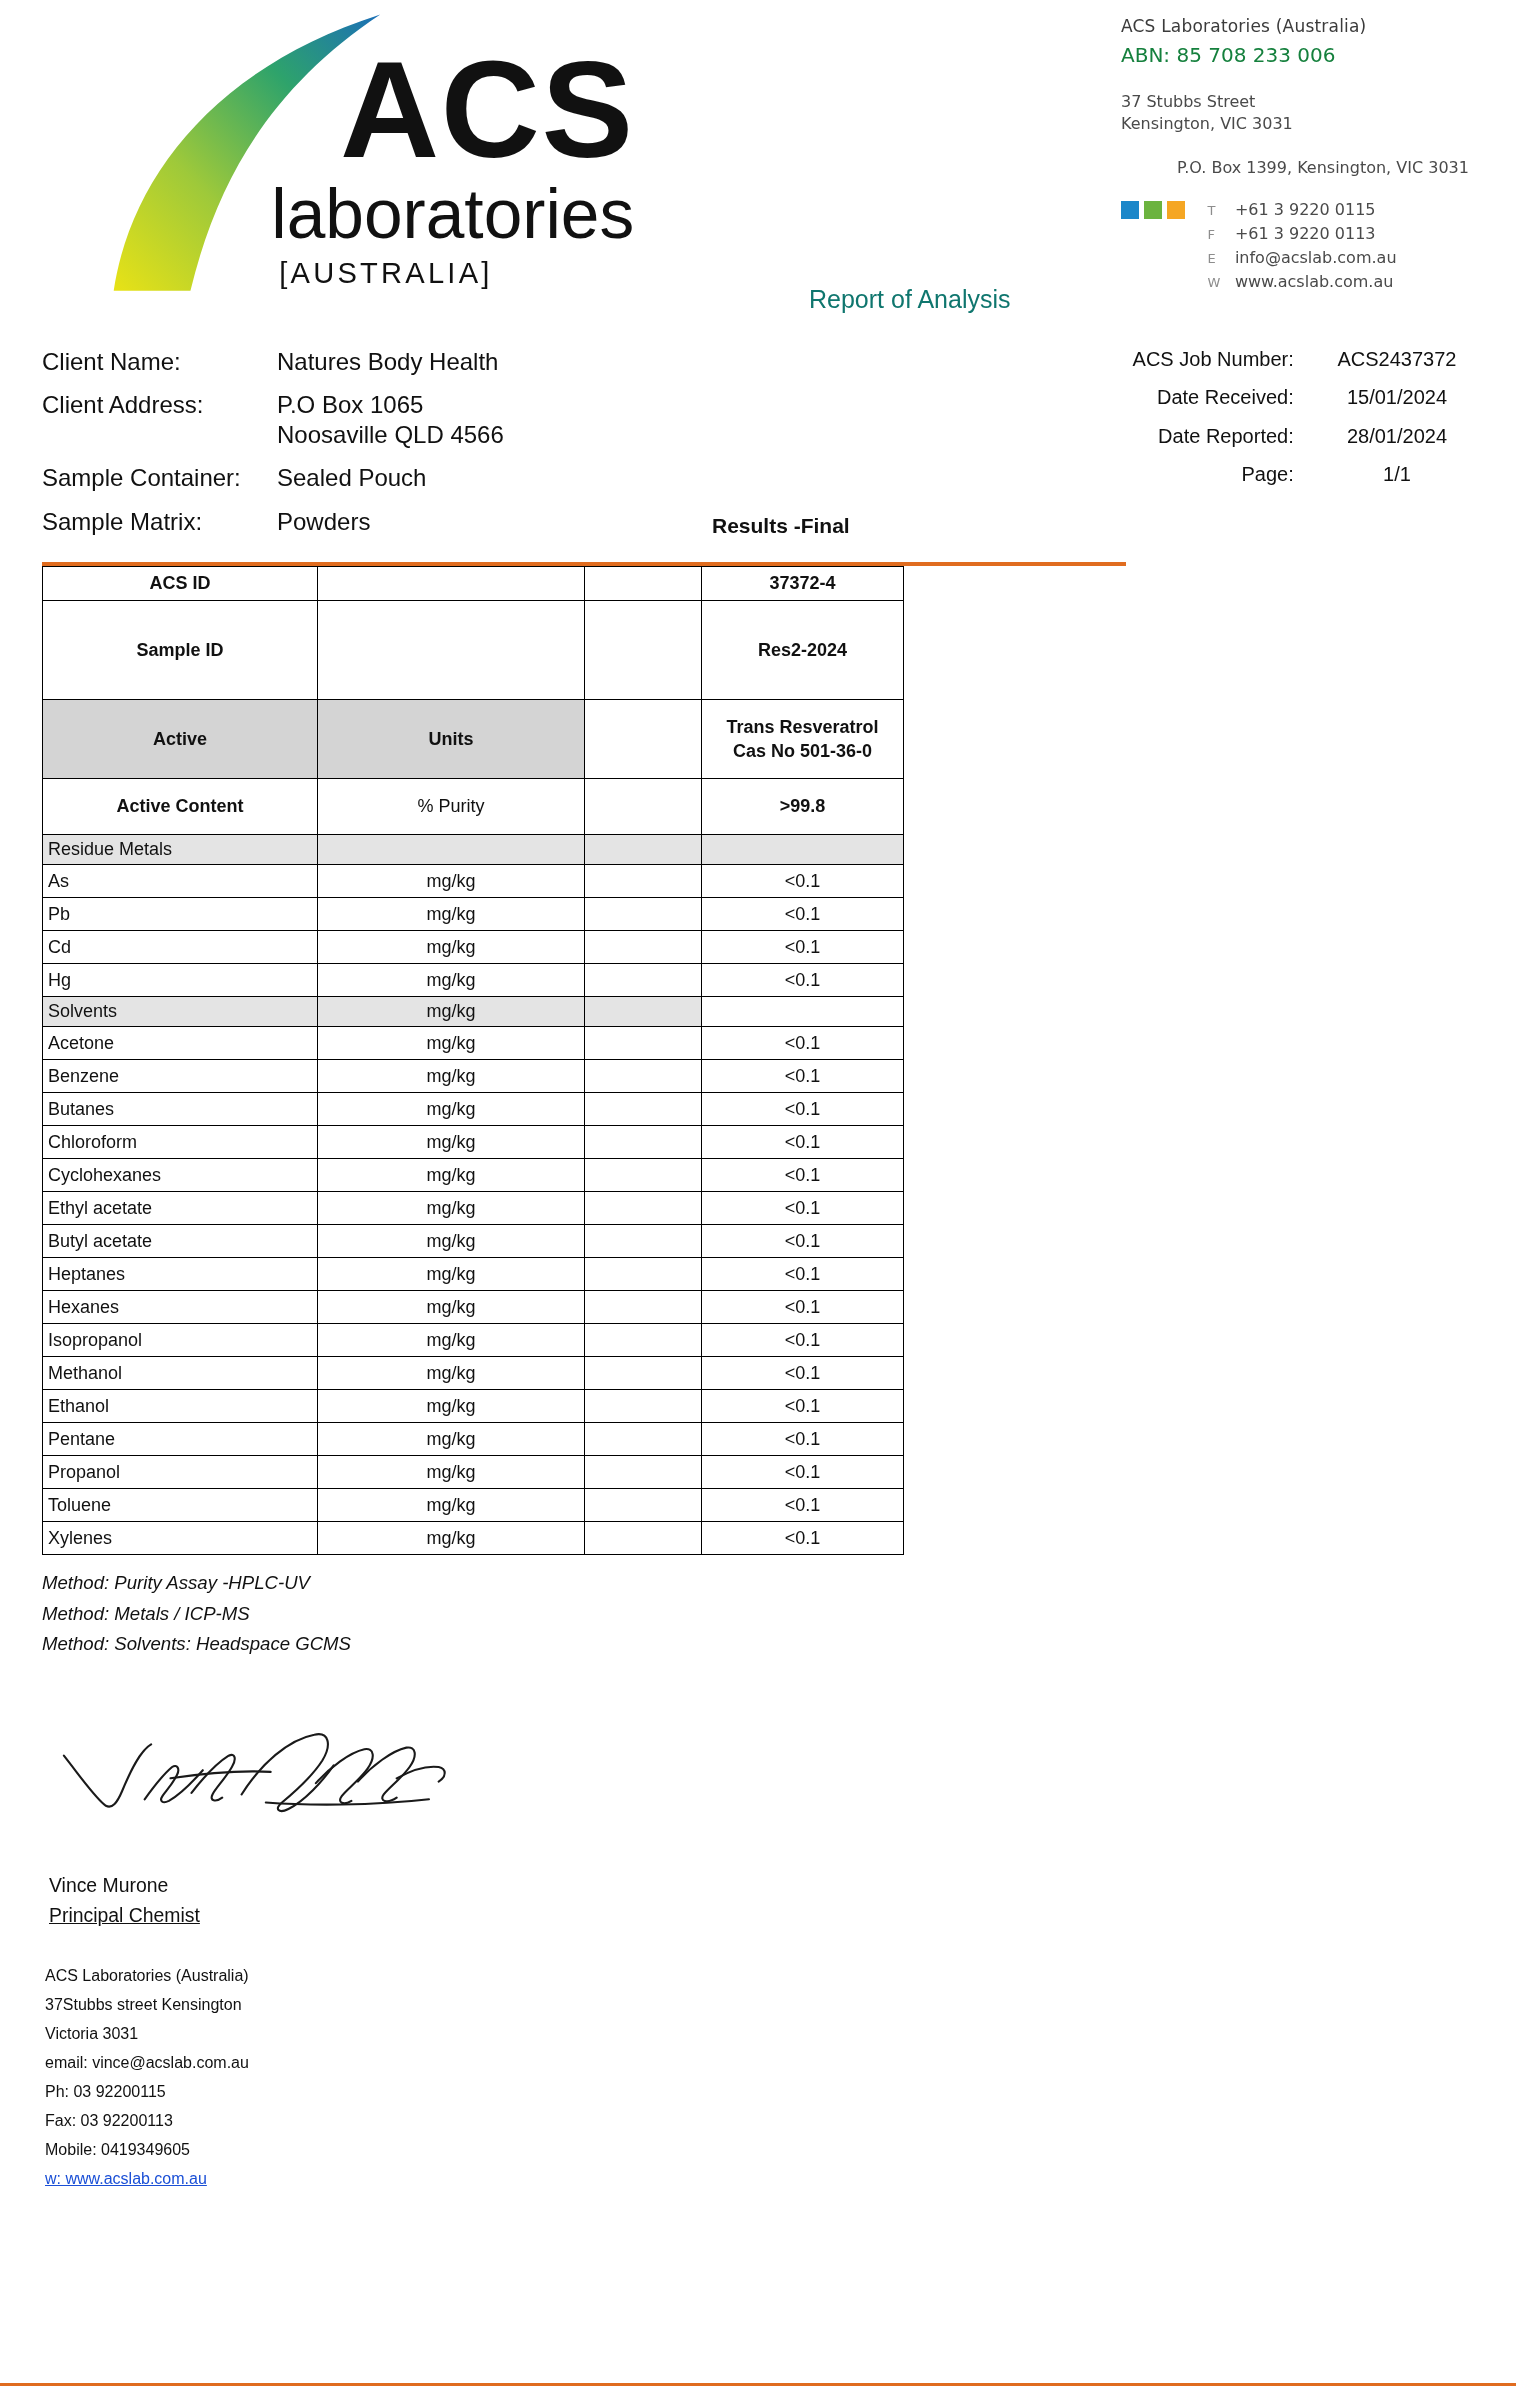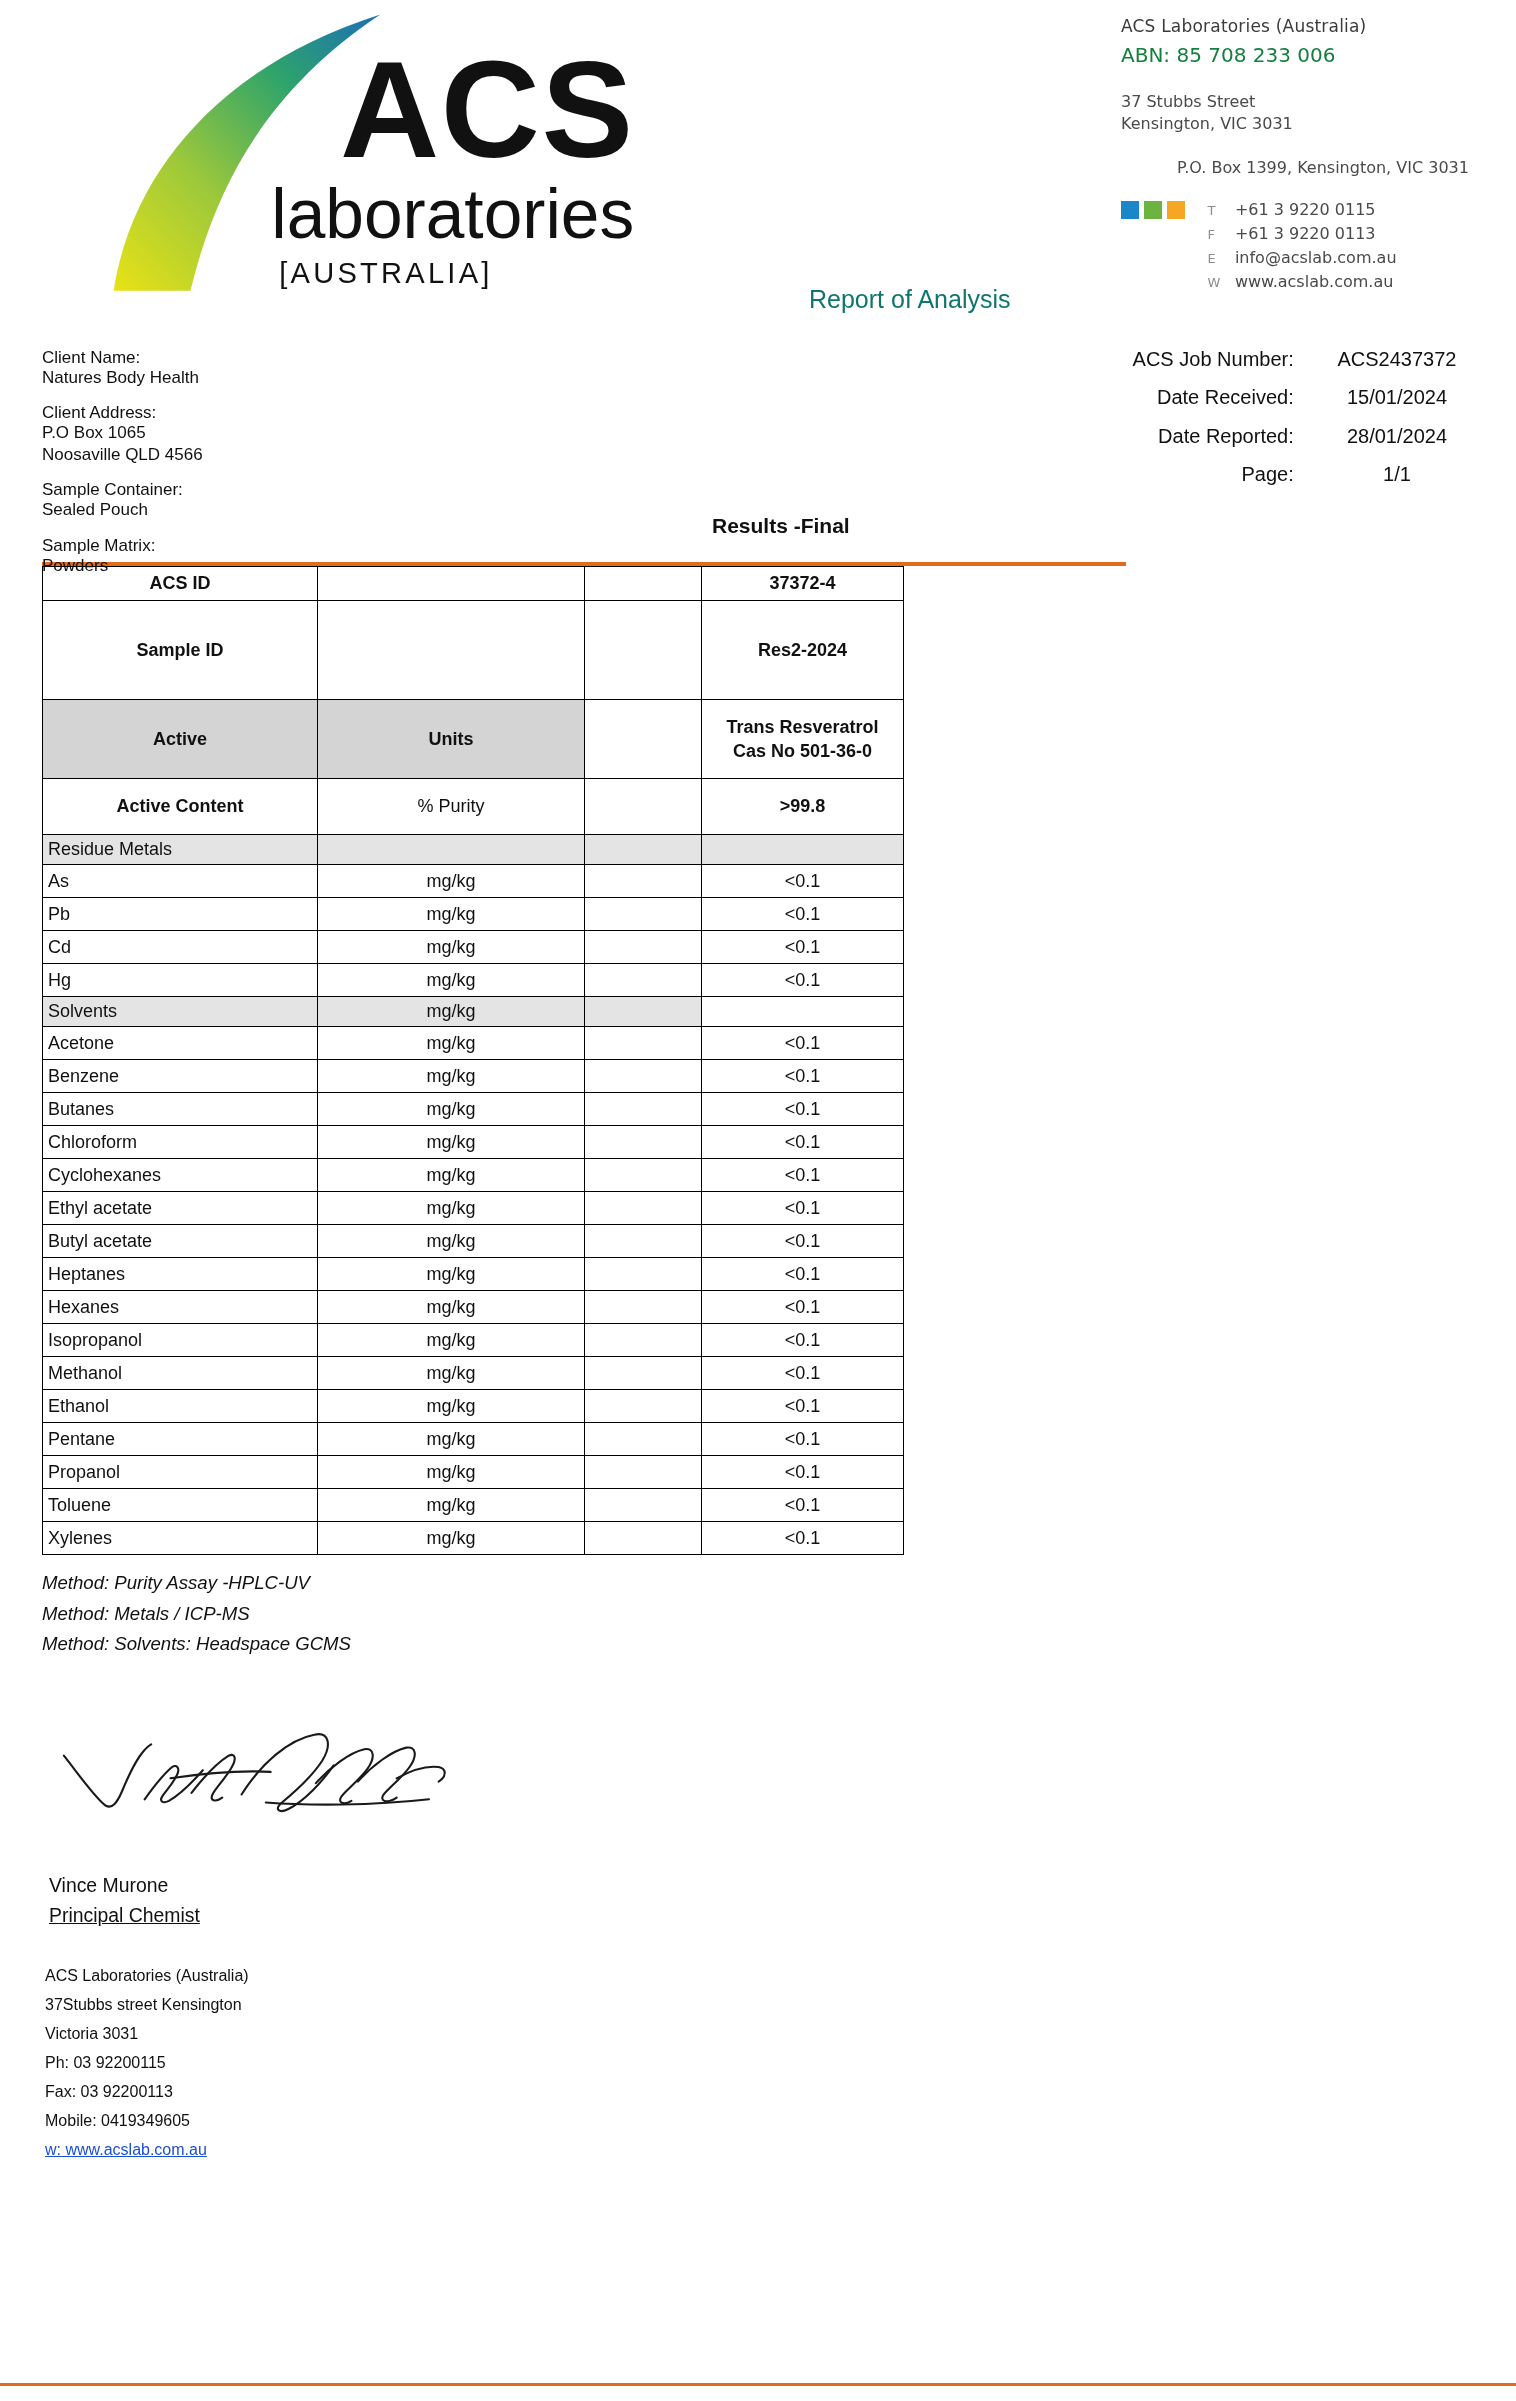--- a/index.html
+++ b/index.html
@@ -81,21 +81,21 @@
   .info {
     position: relative;
     height: 206px;
   }
   .info-left {
     position: absolute;
     left: 42px;
     top: 0;
     width: 728px;
   }
-  .irow { display: flex; margin-bottom: 15.4px; font-size: 17px; flex-direction: column; }
+  .irow { display: flex; margin-bottom: 15.4px; font-size: 24px; }
   .irow .lbl { width: 235px; color: #111; }
   .irow .val { color: #111; }
   .irow.tight { margin-bottom: 1.6px; }
 
   .info-right {
     position: absolute;
     right: 32px;
     top: 0;
     text-align: right;
     width: 631px;
@@ -500,20 +500,21 @@
     </svg>
   </div>
 
   <div class="sig-name">Vince Murone</div>
   <div class="sig-role">Principal Chemist</div>
 
   <div class="footer">
     <div>ACS Laboratories (Australia)</div>
     <div>37Stubbs street Kensington</div>
     <div>Victoria 3031</div>
+    <div>email: vince@acslab.com.au</div>
     <div>Ph: 03 92200115</div>
     <div>Fax: 03 92200113</div>
     <div>Mobile: 0419349605</div>
     <div class="link">w: www.acslab.com.au</div>
   </div>
 
   <div class="bottom-rule"></div>
 </div>
 
 

